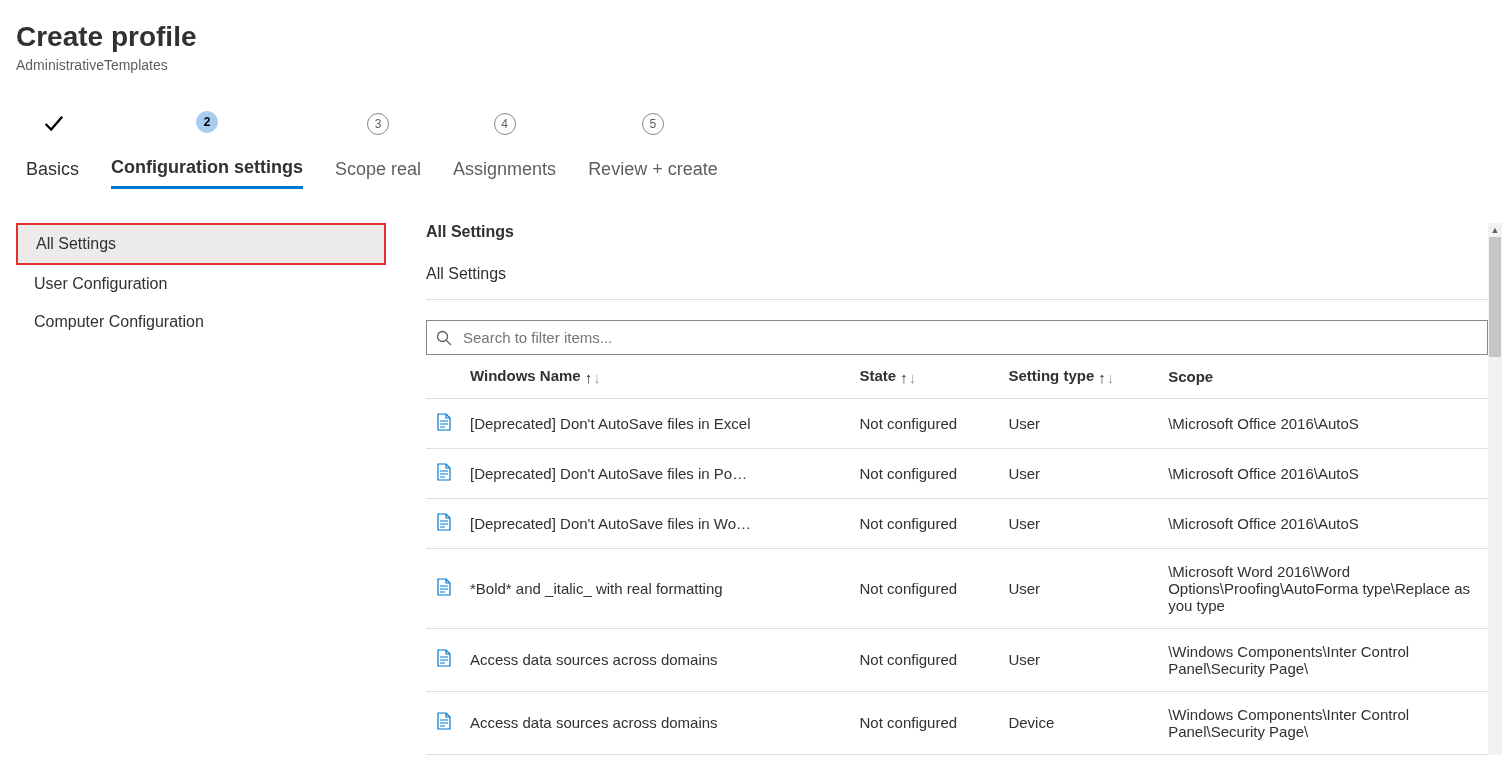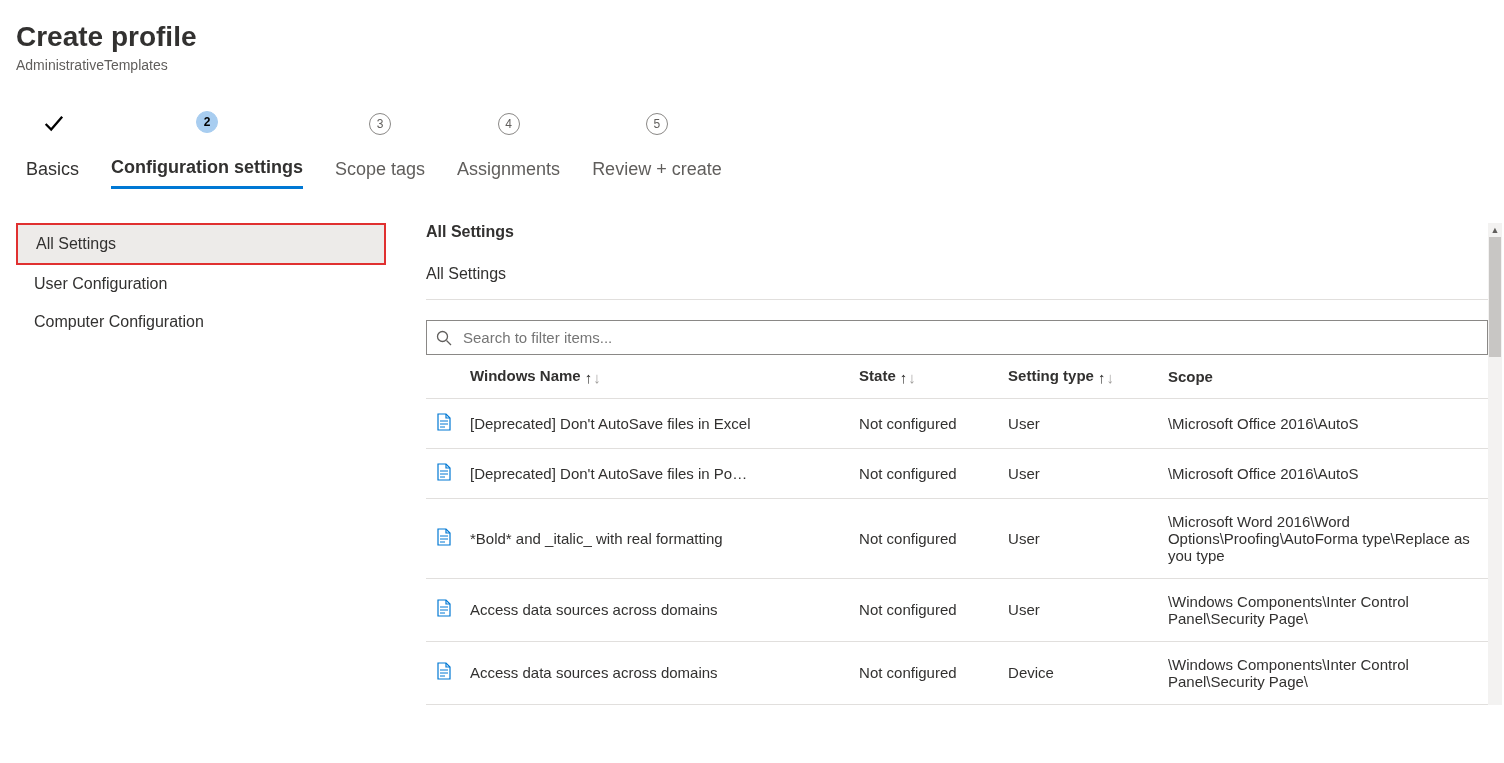--- a/index.html
+++ b/index.html
@@ -50,21 +50,21 @@
         <path d="M4 12 L10 18 L22 4" stroke="#000" stroke-width="2.5" fill="none"></path>
       </svg>
     <span>Basics</span>
   </div>
   <div class="tab active">
     <span class="tab-badge active">2</span>
     <span>Configuration settings</span>
   </div>
   <div class="tab">
     <span class="tab-badge">3</span>
-    <span>Scope tags</span>
+    <span>Scope real</span>
   </div>
   <div class="tab">
     <span class="tab-badge">4</span>
     <span>Assignments</span>
   </div>
   <div class="tab">
     <span class="tab-badge">5</span>
     <span>Review + create</span>
   </div>
 </div>
@@ -126,20 +126,33 @@
             <td class="path-cell">\Microsoft Office 2016\AutoS</td>
           </tr>
           <tr>
             <td class="doc-icon-cell"><svg class="doc-icon" viewBox="0 0 16 18">
                 <path d="M2 1 L10 1 L14 5 L14 17 L2 17 Z" fill="none" stroke="#0078d4" stroke-width="1.2"></path>
                 <path d="M10 1 L10 5 L14 5" fill="none" stroke="#0078d4" stroke-width="1.2"></path>
                 <line x1="4" y1="8" x2="12" y2="8" stroke="#0078d4" stroke-width="1"></line>
                 <line x1="4" y1="11" x2="12" y2="11" stroke="#0078d4" stroke-width="1"></line>
                 <line x1="4" y1="14" x2="9" y2="14" stroke="#0078d4" stroke-width="1"></line>
               </svg></td>
+            <td class="ellipsis">[Deprecated] Don't AutoSave files in Wo…</td>
+            <td>Not configured</td>
+            <td>User</td>
+            <td class="path-cell">\Microsoft Office 2016\AutoS</td>
+          </tr>
+          <tr>
+            <td class="doc-icon-cell"><svg class="doc-icon" viewBox="0 0 16 18">
+                <path d="M2 1 L10 1 L14 5 L14 17 L2 17 Z" fill="none" stroke="#0078d4" stroke-width="1.2"></path>
+                <path d="M10 1 L10 5 L14 5" fill="none" stroke="#0078d4" stroke-width="1.2"></path>
+                <line x1="4" y1="8" x2="12" y2="8" stroke="#0078d4" stroke-width="1"></line>
+                <line x1="4" y1="11" x2="12" y2="11" stroke="#0078d4" stroke-width="1"></line>
+                <line x1="4" y1="14" x2="9" y2="14" stroke="#0078d4" stroke-width="1"></line>
+              </svg></td>
             <td class="ellipsis">*Bold* and _italic_ with real formatting</td>
             <td>Not configured</td>
             <td>User</td>
             <td class="path-cell">\Microsoft Word 2016\Word Options\Proofing\AutoForma type\Replace as you type</td>
           </tr>
           <tr>
             <td class="doc-icon-cell"><svg class="doc-icon" viewBox="0 0 16 18">
                 <path d="M2 1 L10 1 L14 5 L14 17 L2 17 Z" fill="none" stroke="#0078d4" stroke-width="1.2"></path>
                 <path d="M10 1 L10 5 L14 5" fill="none" stroke="#0078d4" stroke-width="1.2"></path>
                 <line x1="4" y1="8" x2="12" y2="8" stroke="#0078d4" stroke-width="1"></line>

